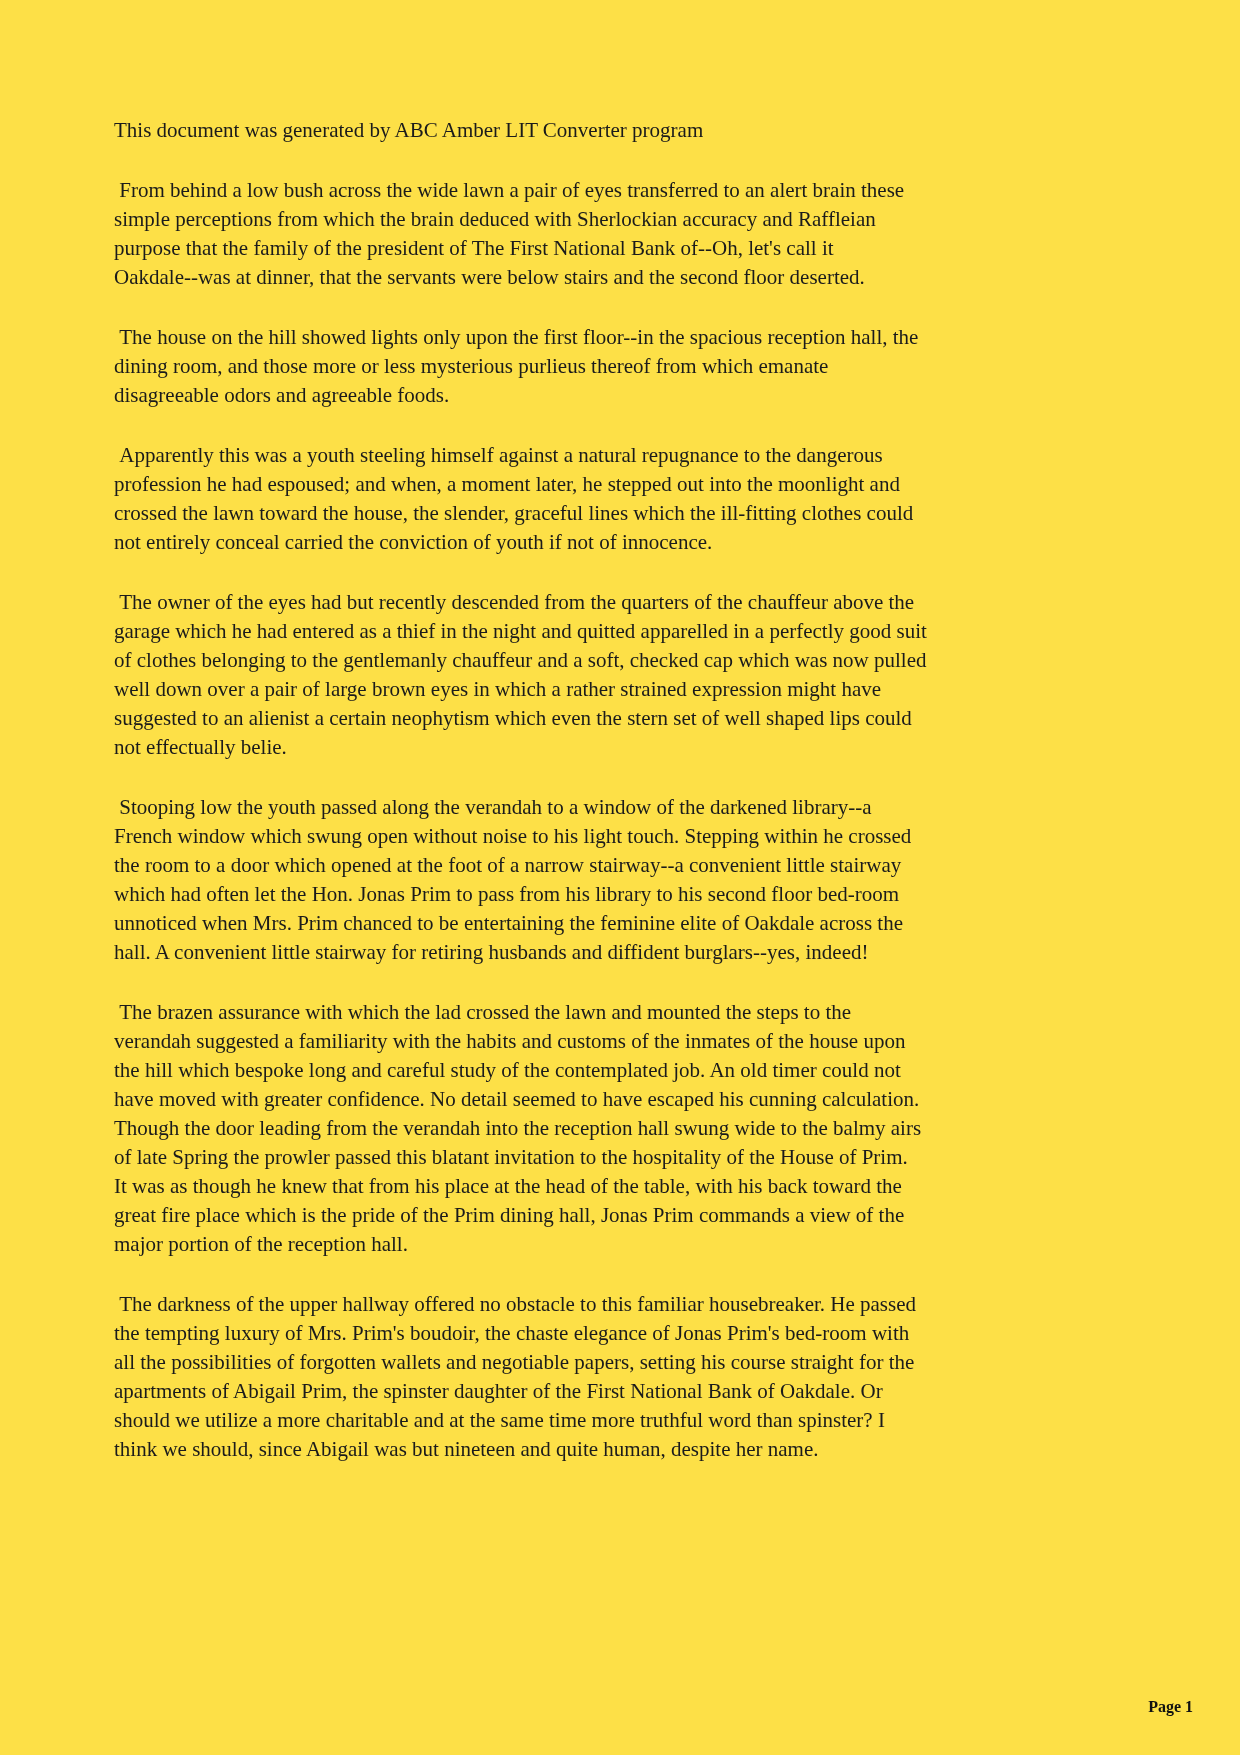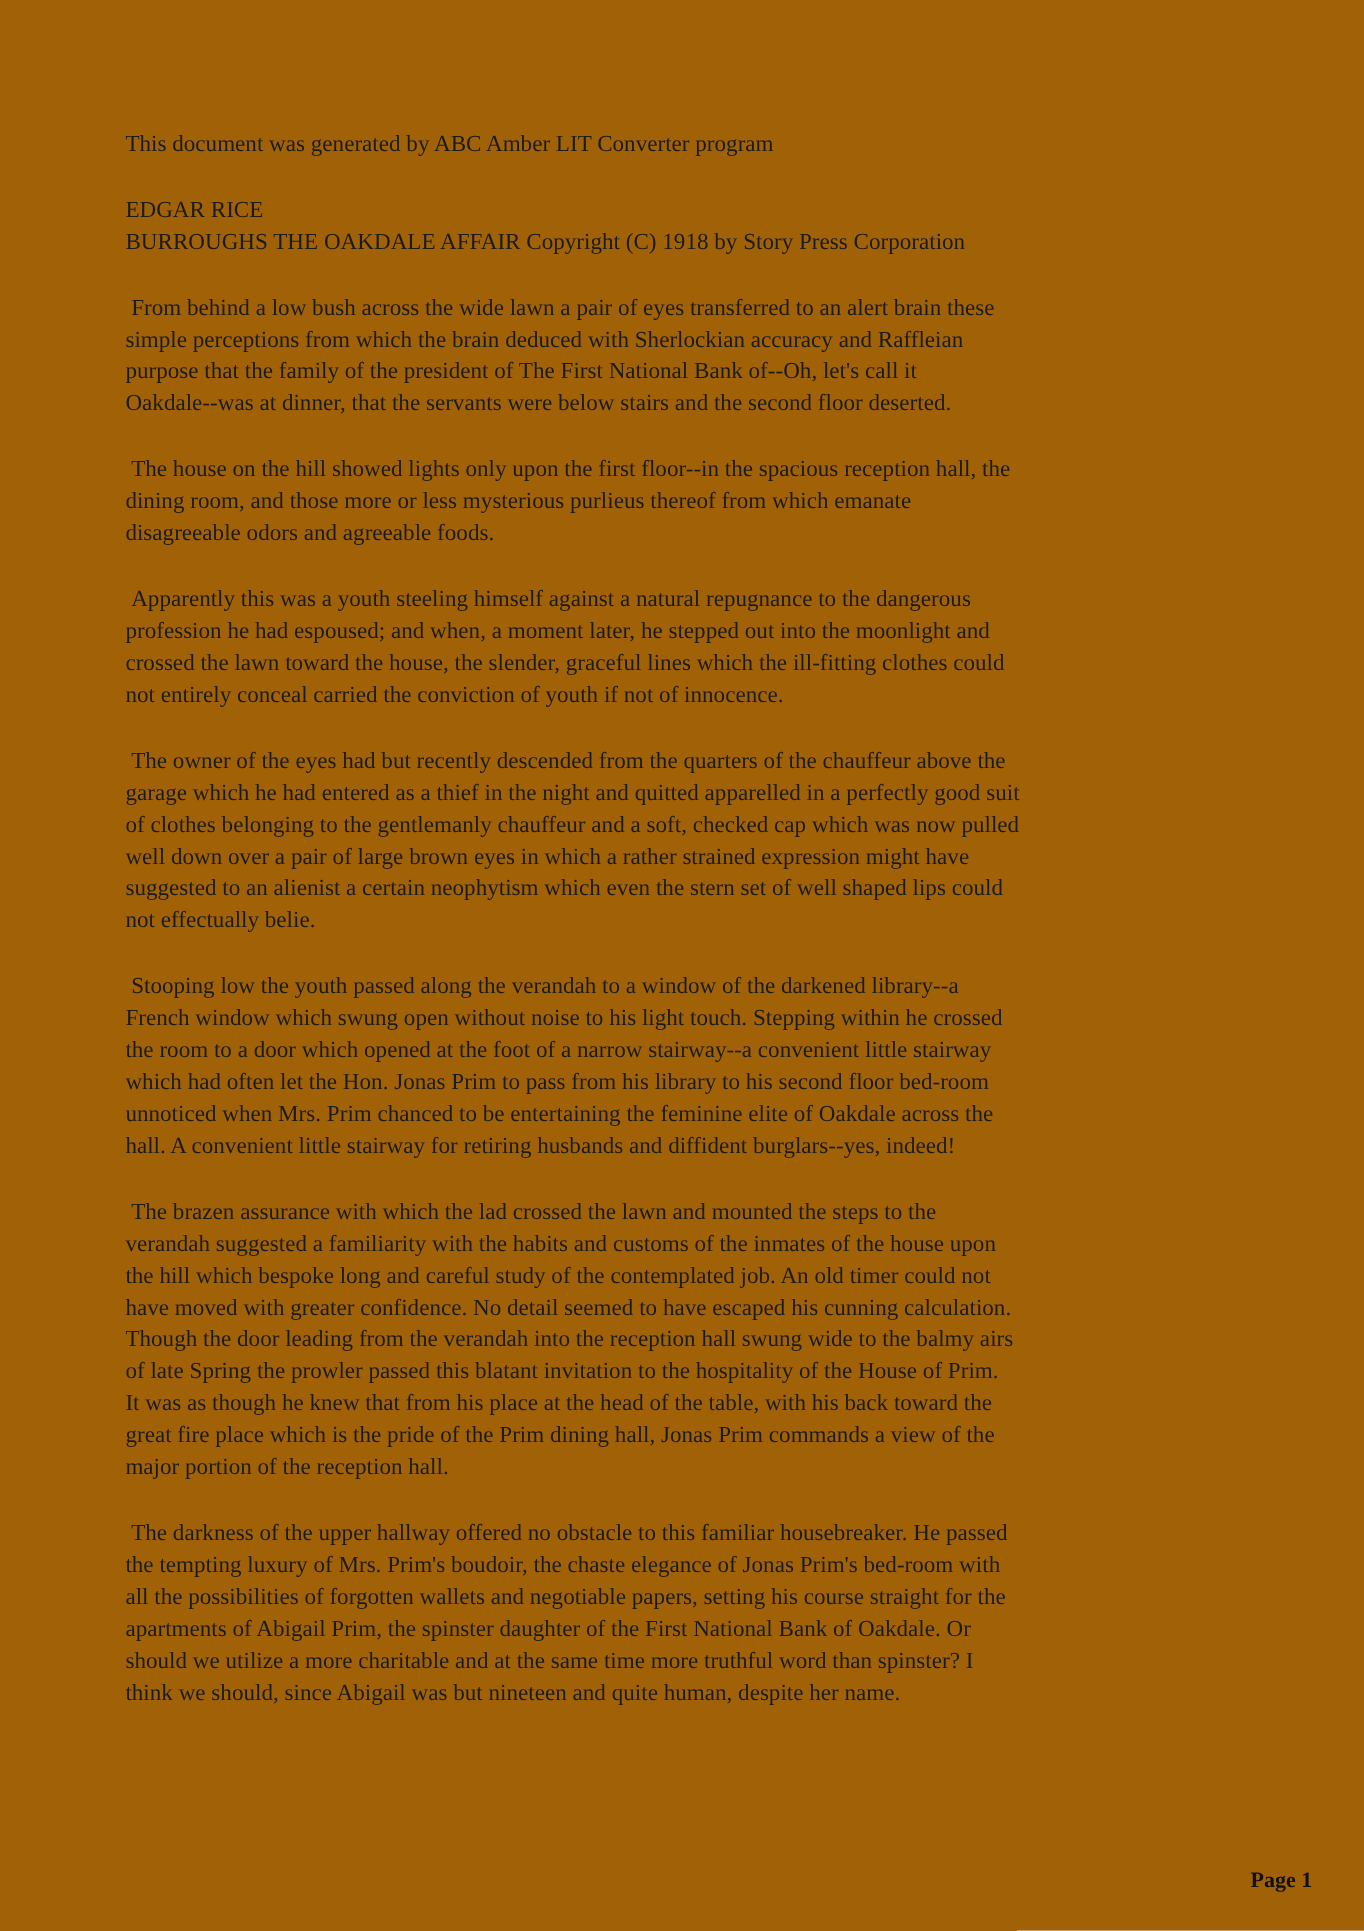--- a/index.html
+++ b/index.html
@@ -11,52 +11,50 @@
     width: 1240px;
     height: 1755px;
     position: relative;
     font-family: "Liberation Serif", serif;
     color: #1b1b1b;
     overflow: hidden;
   }
   .page {
     position: absolute;
     inset: 0;
-    background: #a16207;
+    background: #fde047;
   }
   .content {
     position: absolute;
     left: 114px;
     top: 116px;
     width: 1100px;
     font-size: 21px;
     line-height: 29px;
     color: #1b1b1b;
   }
   .block {
     white-space: pre-wrap;
     margin: 0 0 31px 0;
   }
   .footer-pagenum {
     position: absolute;
     top: 1698px;
     right: 47px;
-    font-size: 20px;
+    font-size: 16px;
     font-weight: bold;
     color: #111111;
   }
 </style>
 </head>
 <body>
 
 <div class="page">
   <div class="content">
     <div class="block">This document was generated by ABC Amber LIT Converter program</div>
-    <div class="block">EDGAR RICE
-BURROUGHS THE OAKDALE AFFAIR Copyright (C) 1918 by Story Press Corporation</div>
     <div class="block paragraph"> From behind a low bush across the wide lawn a pair of eyes transferred to an alert brain these
 simple perceptions from which the brain deduced with Sherlockian accuracy and Raffleian
 purpose that the family of the president of The First National Bank of--Oh, let's call it
 Oakdale--was at dinner, that the servants were below stairs and the second floor deserted.</div>
     <div class="block paragraph"> The house on the hill showed lights only upon the first floor--in the spacious reception hall, the
 dining room, and those more or less mysterious purlieus thereof from which emanate
 disagreeable odors and agreeable foods.</div>
     <div class="block paragraph"> Apparently this was a youth steeling himself against a natural repugnance to the dangerous
 profession he had espoused; and when, a moment later, he stepped out into the moonlight and
 crossed the lawn toward the house, the slender, graceful lines which the ill-fitting clothes could

